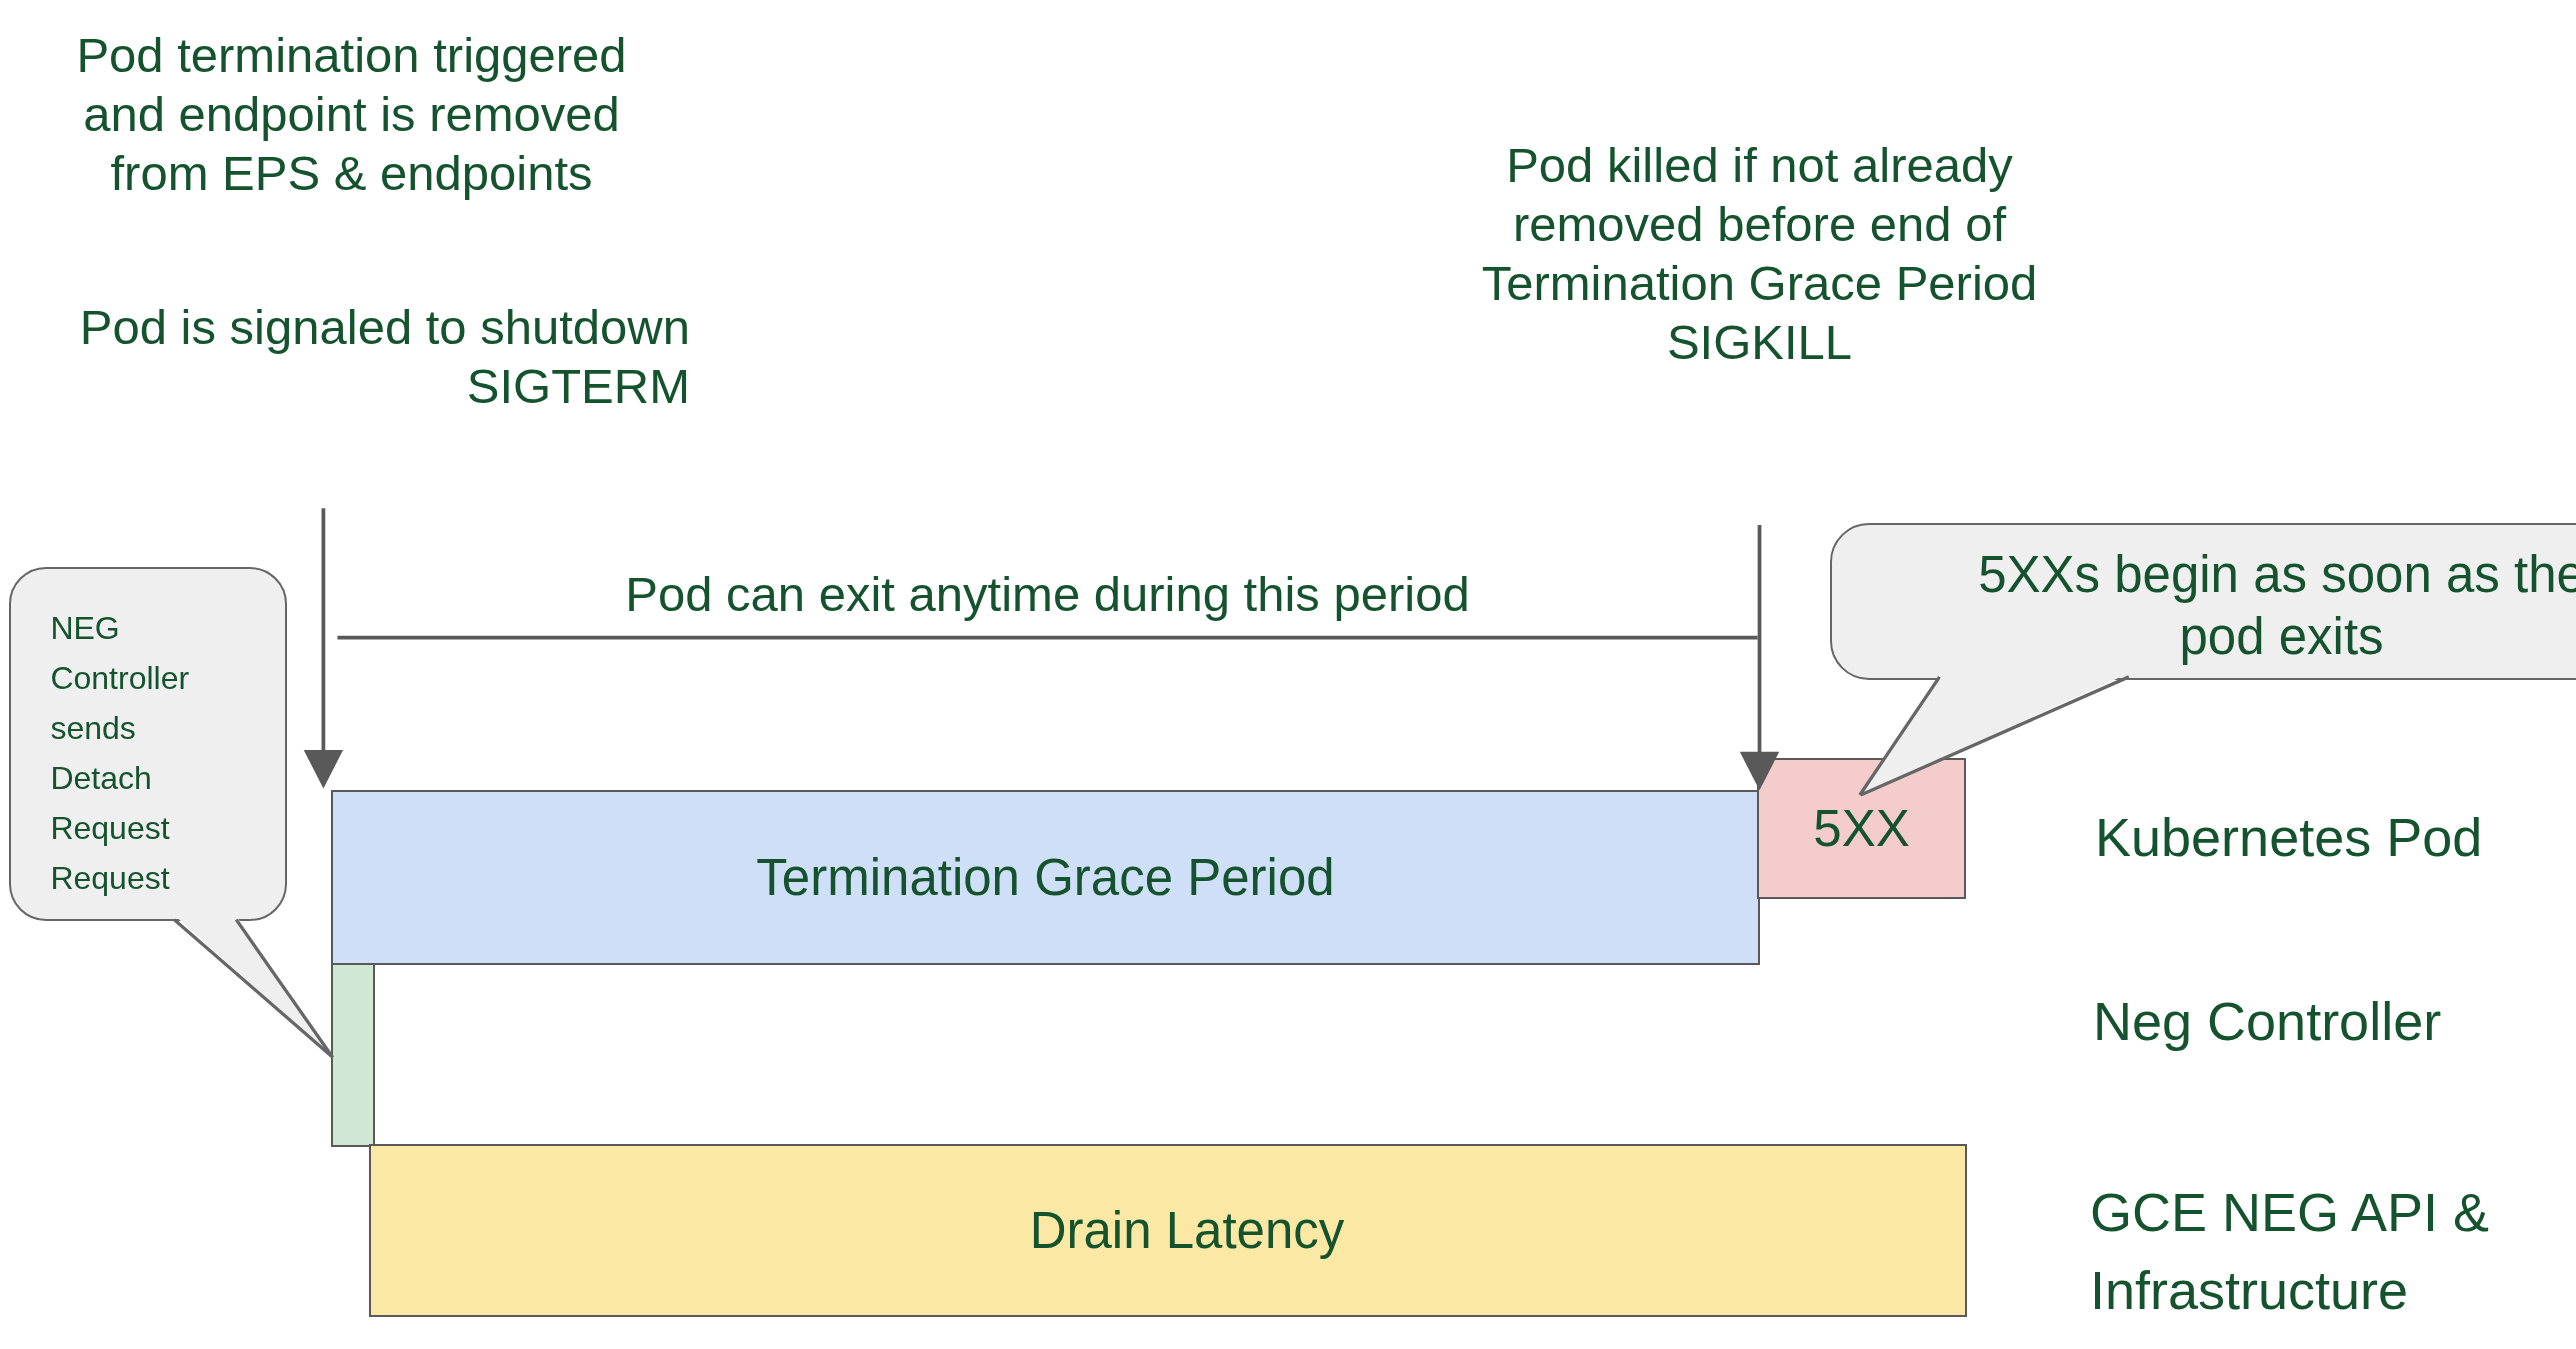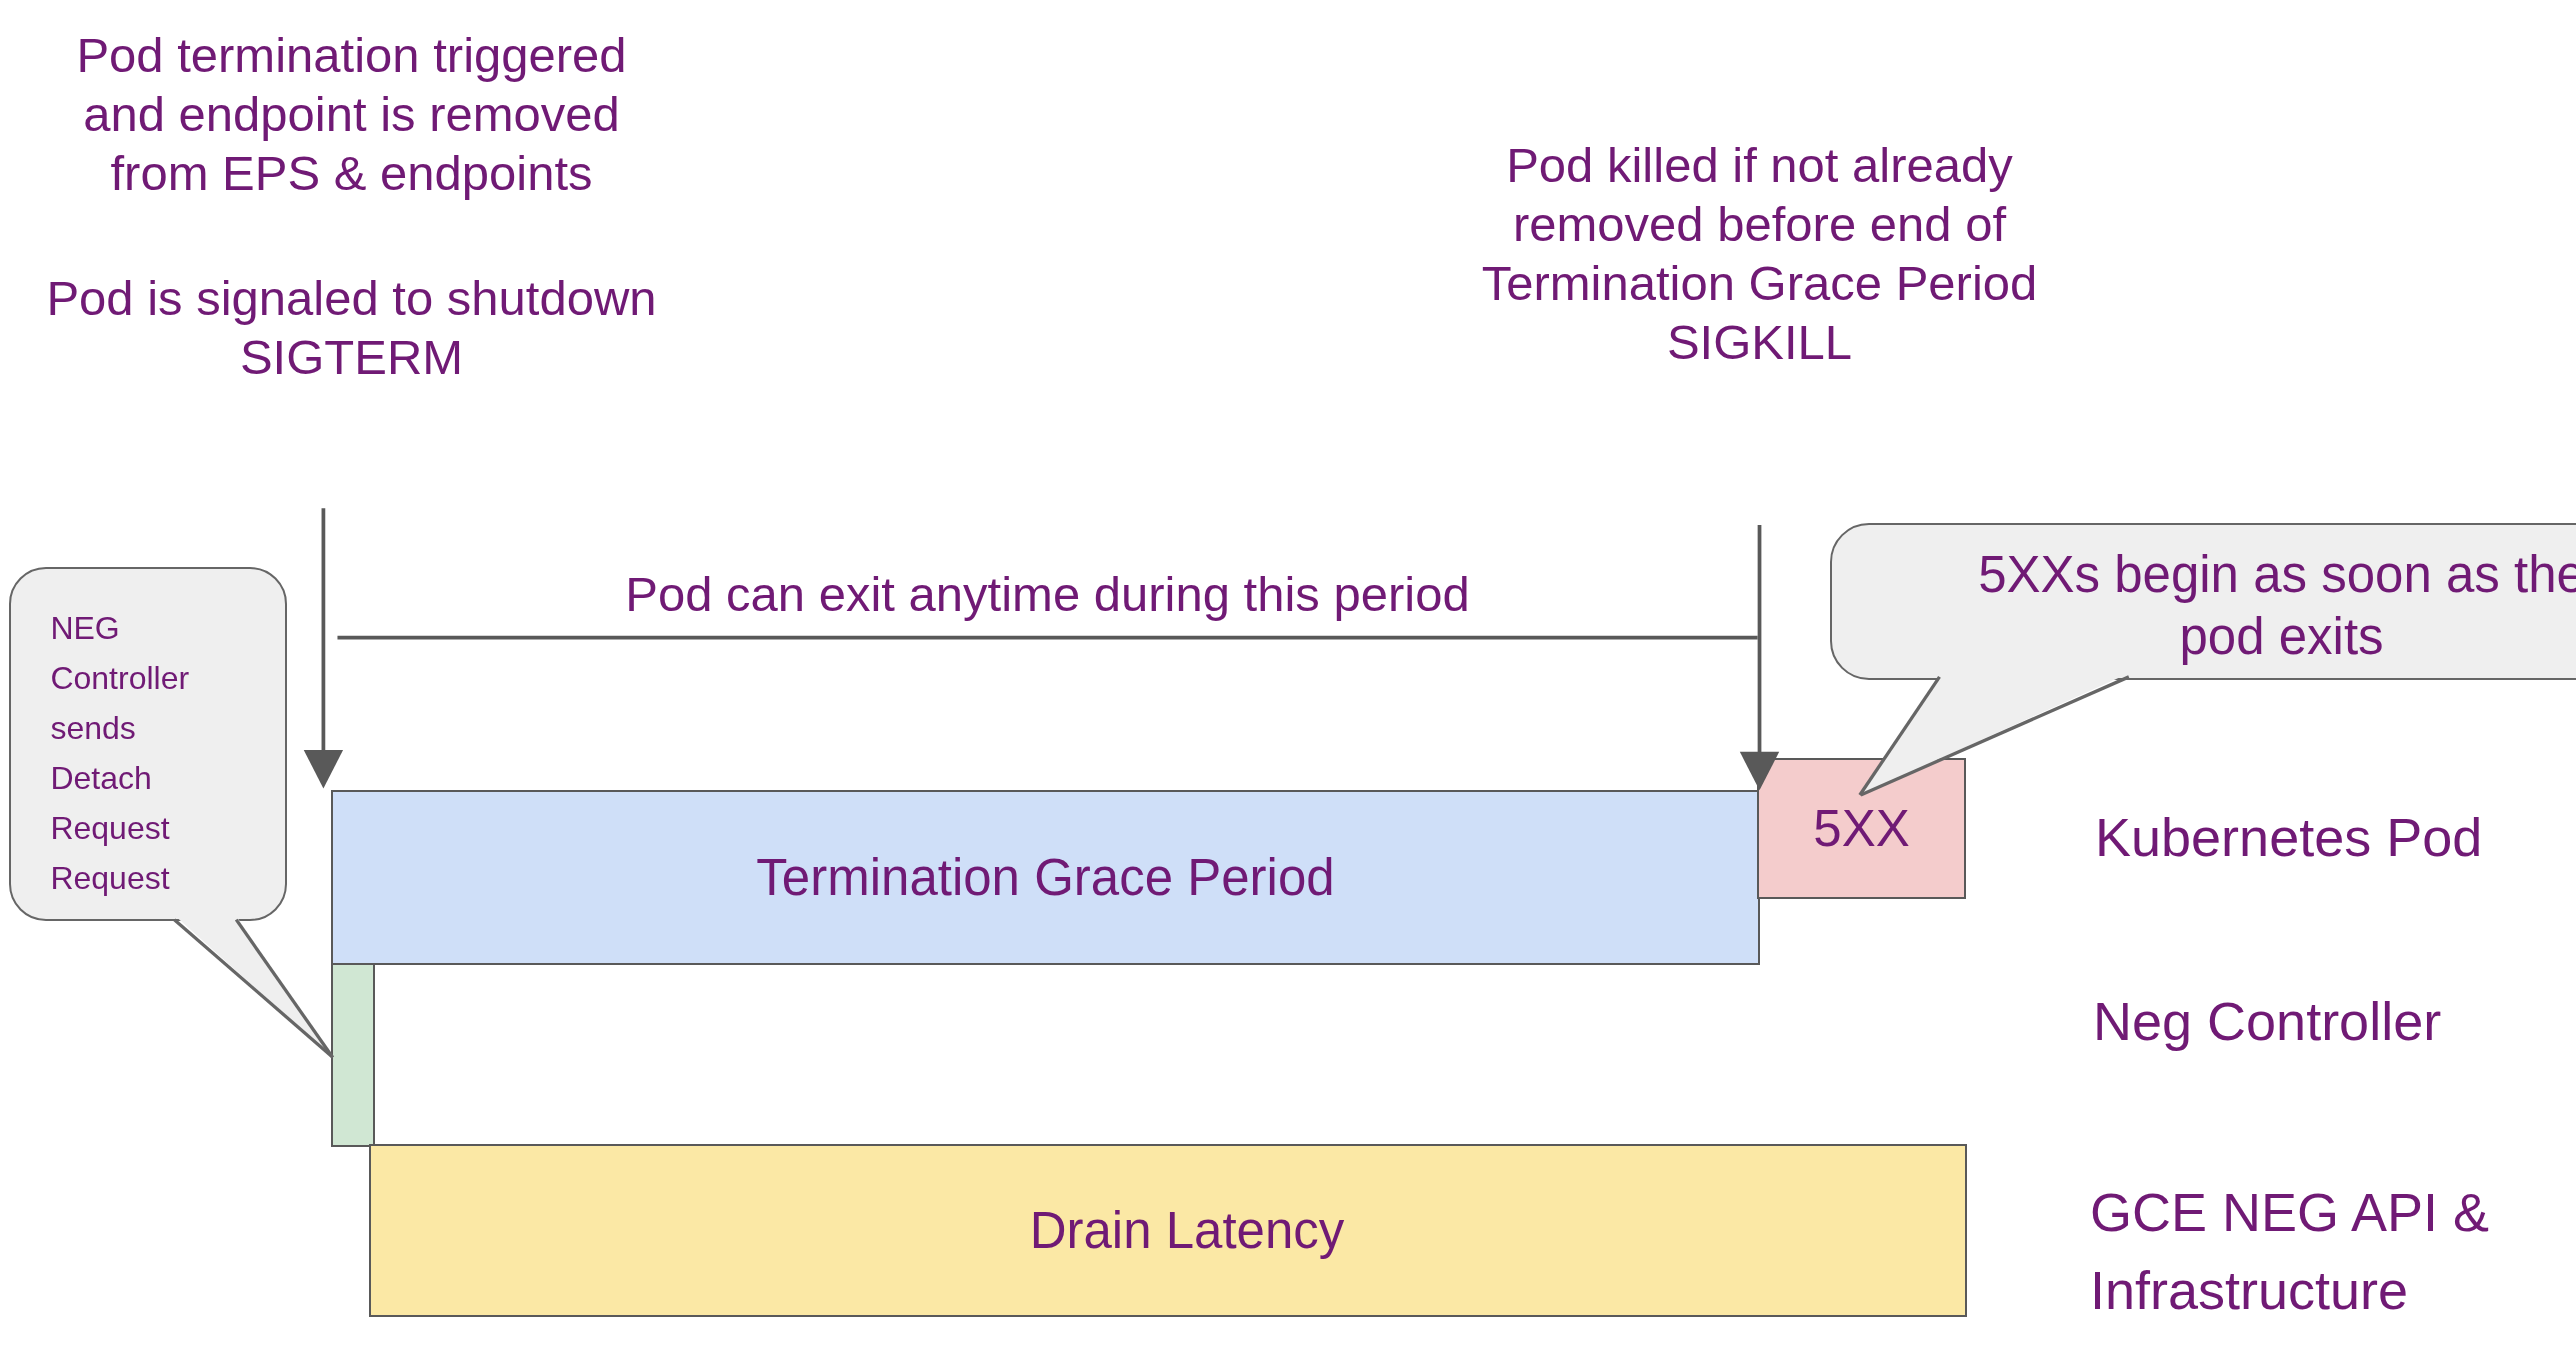--- a/index.html
+++ b/index.html
@@ -1,24 +1,24 @@
 <!DOCTYPE html>
 <html style="font-size:15px"><head>
 <meta charset="utf-8">
 <style>
   html,body{margin:0;padding:0;background:#ffffff;}
   #canvas{
     position:relative;width:2576px;height:1350px;background:#ffffff;overflow:hidden;
-    font-family:"Liberation Sans","DejaVu Sans",sans-serif;color:#701a75;
+    font-family:"Liberation Sans","DejaVu Sans",sans-serif;color:#14532d;
   }
   .abs{position:absolute;}
   
   .note{text-align:center;font-size:49px;line-height:59px;}
   #note-left{left:13px;top:26px;width:677px;}
-  #note-left .para2{margin-top:66px;}
+  #note-left .para2{margin-top:95px;text-align:right;}
   #note-right{left:1422px;top:136px;width:675px;}
   #period-label{left:579px;top:566px;width:937px;text-align:center;font-size:49px;}
   
   .bar{box-sizing:border-box;border:2.8px solid #595959;display:flex;align-items:center;justify-content:center;z-index:1;}
   #bar-grace{left:331px;top:790px;width:1429px;height:175px;background:#cfdff8;font-size:51px;}
   #bar-5xx{left:1757px;top:758px;width:209px;height:141px;background:#f4cccc;font-size:51px;}
   #bar-detach{left:331px;top:963px;width:44px;height:184px;background:#d0e7d3;}
   #bar-drain{left:369px;top:1144px;width:1598px;height:173px;background:#fbe8a5;padding:0;font-size:51px;}
   #bar-drain .cell{display:flex;align-items:center;justify-content:center;height:100%;margin-left:38px;}
   #drain-cell-left{width:736px;}

